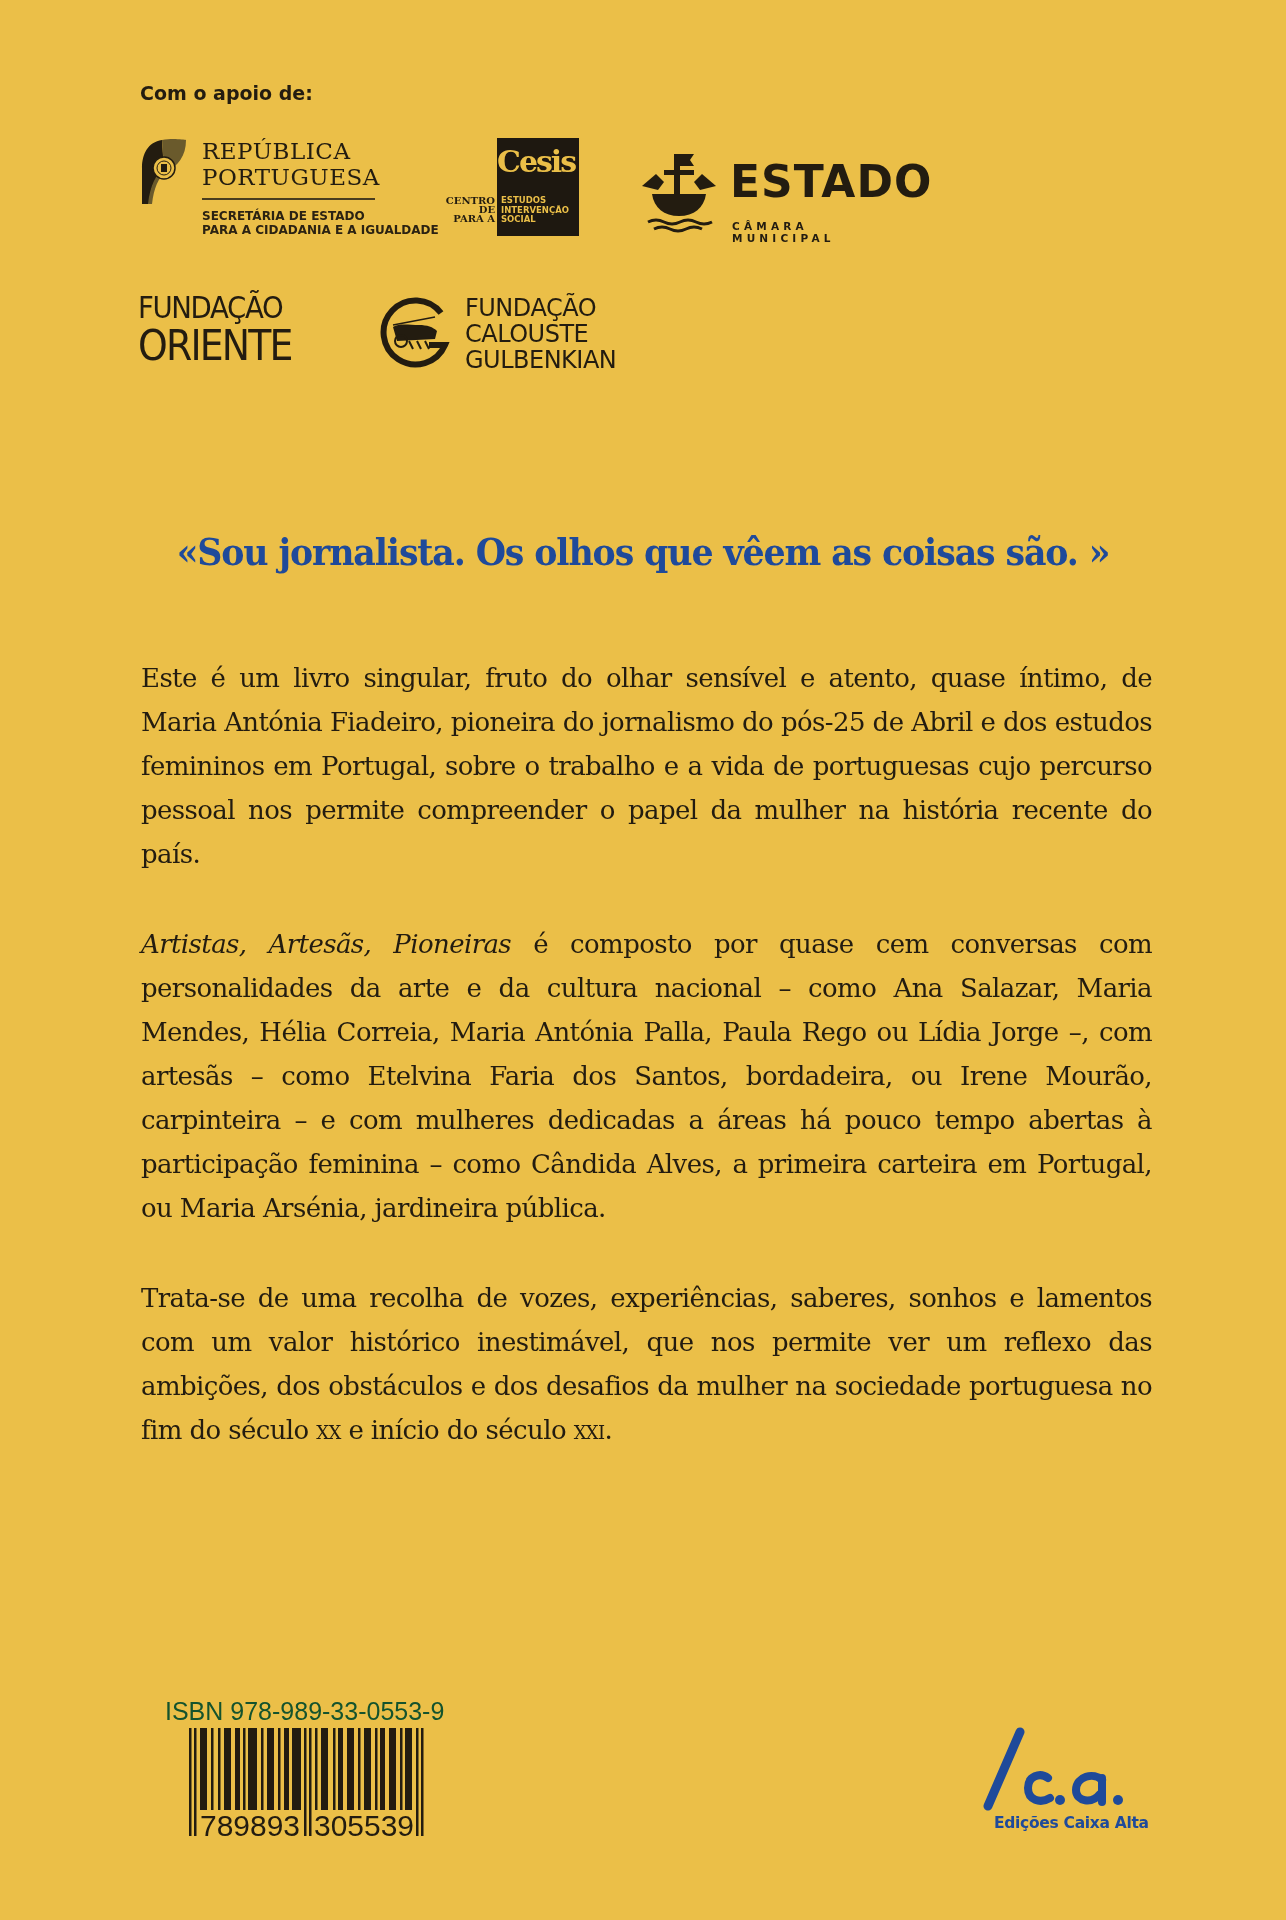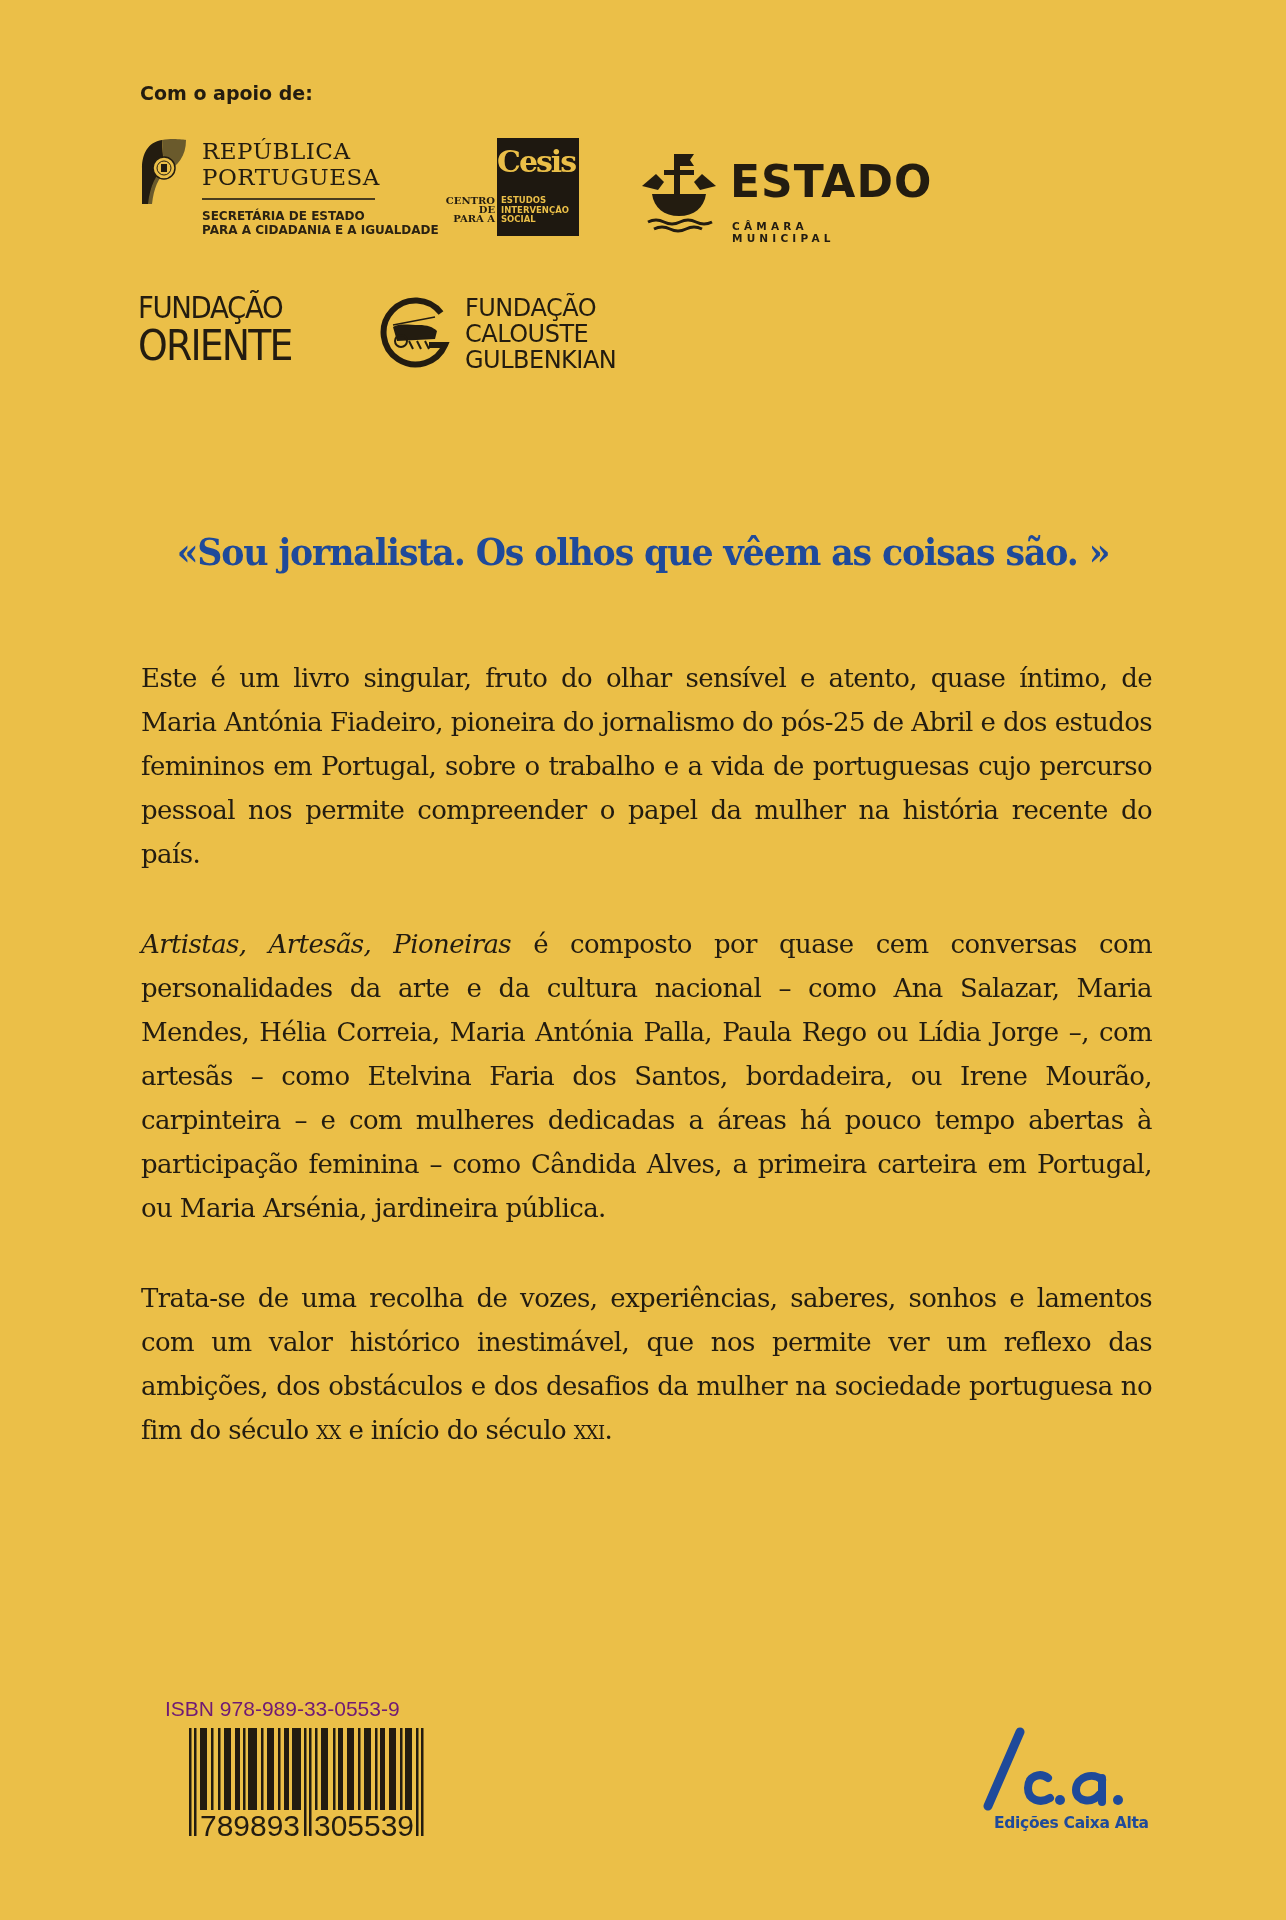--- a/index.html
+++ b/index.html
@@ -99,21 +99,21 @@
   }
   .p1 { top: 620px; }
   .p2 { top: 886px; }
   .p3 { top: 1240px; }
   .body-para em { font-style: italic; }
   .sc { font-variant: small-caps; text-transform: lowercase; }
 
   
   .isbn-label {
     left: 165px; top: 1697px;
-    font-family: "Liberation Sans", sans-serif; font-size: 21px; color: #701a75;
+    font-family: "Liberation Sans", sans-serif; font-size: 25px; color: #14532d;
   }
   .barcode { left: 178px; top: 1728px; width: 265px; height: 108px; }
   .barcode svg { display: block; }
   .isbn-digits { font-family: "Liberation Sans", sans-serif; }
 
   
   .pub { left: 966px; top: 1722px; width: 200px; height: 120px; }
   .pub-logo { position: absolute; left: 0; top: 0; width: 180px; height: 90px; }
   .pub-name {
     position: absolute; left: 28px; top: 92px;

